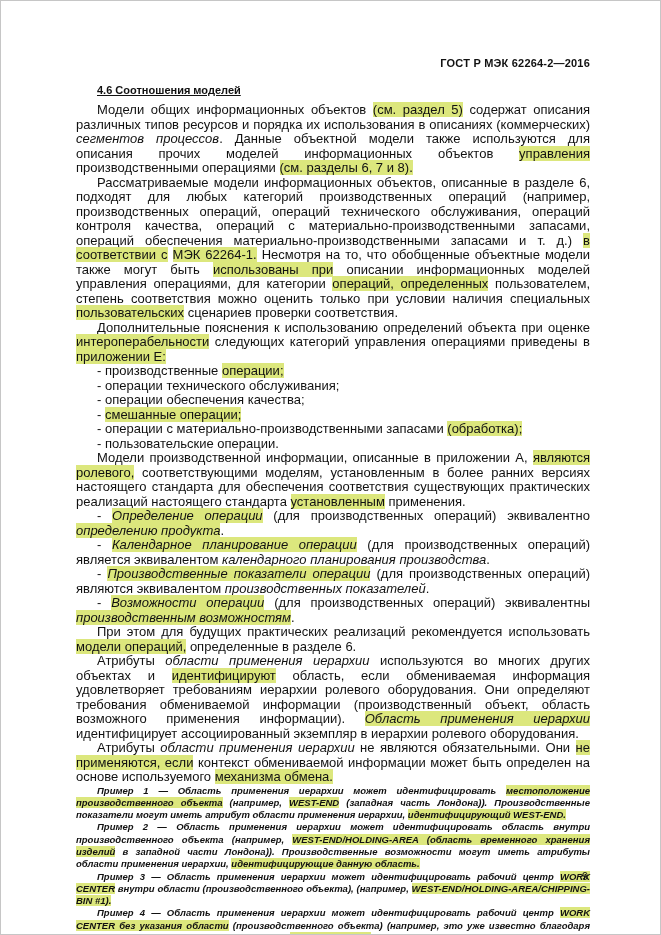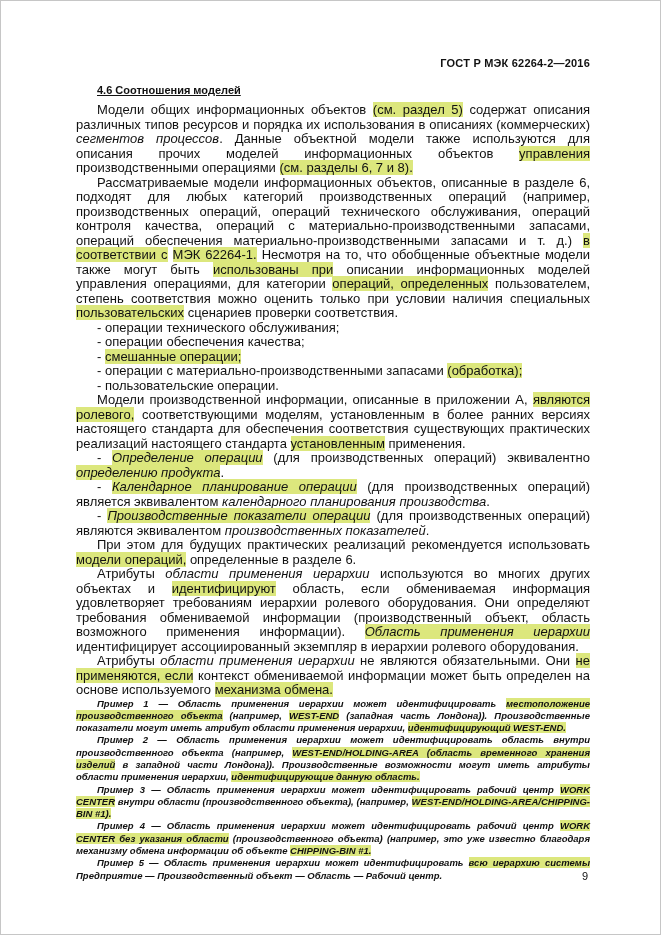--- a/index.html
+++ b/index.html
@@ -60,29 +60,32 @@
 </head>
 <body>
 
 <div class="page">
   <div class="doc-header">ГОСТ Р МЭК 62264-2—2016</div>
 
   <div class="doc-body">
       <div class="blk h2"><span>4.6 Соотношения моделей</span></div>
       <div class="blk p"><span>Модели общих информационных объектов </span><span class="hl">(см. раздел 5)</span><span> содержат описания различных типов ресурсов и порядка их использования в описаниях (коммерческих) </span><span class="it">сегментов процессов</span><span>. Данные объектной модели также используются для описания прочих моделей информационных объектов </span><span class="hl">управления</span><span> производственными операциями </span><span class="hl">(см. разделы 6, 7 и 8).</span></div>
       <div class="blk p"><span>Рассматриваемые модели информационных объектов, описанные в разделе 6, подходят для любых категорий производственных операций (например, производственных операций, операций технического обслуживания, операций контроля качества, операций с материально-производственными запасами, операций обеспечения материально-производственными запасами и т. д.) </span><span class="hl">в соответствии с</span><span> </span><span class="hl">МЭК 62264-1.</span><span> Несмотря на то, что обобщенные объектные модели также могут быть </span><span class="hl">использованы при</span><span> описании информационных моделей управления операциями, для категории </span><span class="hl">операций, определенных</span><span> пользователем, степень соответствия можно оценить только при условии наличия специальных </span><span class="hl">пользовательских</span><span> сценариев проверки соответствия.</span></div>
+      <div class="blk p"><span>Дополнительные пояснения к использованию определений объекта при оценке </span><span class="hl">интероперабельности</span><span> следующих категорий управления операциями приведены в </span><span class="hl">приложении Е:</span></div>
+      <div class="blk p"><span>- производственные </span><span class="hl">операции;</span></div>
       <div class="blk p"><span>- операции технического обслуживания;</span></div>
       <div class="blk p"><span>- операции обеспечения качества;</span></div>
       <div class="blk p"><span>- </span><span class="hl">смешанные операции;</span></div>
       <div class="blk p"><span>- операции с материально-производственными запасами </span><span class="hl">(обработка);</span></div>
       <div class="blk p"><span>- пользовательские операции.</span></div>
       <div class="blk p"><span>Модели производственной информации, описанные в приложении А, </span><span class="hl">являются ролевого,</span><span> соответствующими моделям, установленным в более ранних версиях настоящего стандарта для обеспечения соответствия существующих практических реализаций настоящего стандарта </span><span class="hl">установленным</span><span> применения.</span></div>
       <div class="blk p"><span>- </span><span class="it hl">Определение операции</span><span> (для производственных операций) эквивалентно </span><span class="it hl">определению продукта</span><span>.</span></div>
       <div class="blk p"><span>- </span><span class="it hl">Календарное планирование операции</span><span> (для производственных операций) является эквивалентом </span><span class="it">календарного планирования производства</span><span>.</span></div>
       <div class="blk p"><span>- </span><span class="it hl">Производственные показатели операции</span><span> (для производственных операций) являются эквивалентом </span><span class="it">производственных показателей</span><span>.</span></div>
+      <div class="blk p"><span>- </span><span class="it hl">Возможности операции</span><span> (для производственных операций) эквивалентны </span><span class="it hl">производственным возможностям</span><span>.</span></div>
       <div class="blk p"><span>При этом для будущих практических реализаций рекомендуется использовать </span><span class="hl">модели операций,</span><span> определенные в разделе 6.</span></div>
       <div class="blk p"><span>Атрибуты </span><span class="it">области применения иерархии</span><span> используются во многих других объектах и </span><span class="hl">идентифицируют</span><span> область, если обмениваемая информация удовлетворяет требованиям иерархии ролевого оборудования. Они определяют требования обмениваемой информации (производственный объект, область возможного применения информации). </span><span class="it hl">Область применения иерархии</span><span> идентифицирует ассоциированный экземпляр в иерархии ролевого оборудования.</span></div>
       <div class="blk p"><span>Атрибуты </span><span class="it">области применения иерархии</span><span> не являются обязательными. Они </span><span class="hl">не применяются, если</span><span> контекст обмениваемой информации может быть определен на основе используемого </span><span class="hl">механизма обмена.</span></div>
       <div class="blk example"><span>Пример 1 — Область применения иерархии может идентифицировать </span><span class="hl">местоположение производственного объекта</span><span> (например, </span><span class="hl">WEST-END</span><span> (западная часть Лондона)). Производственные показатели могут иметь атрибут области применения иерархии, </span><span class="hl">идентифицирующий WEST-END.</span></div>
       <div class="blk example"><span>Пример 2 — Область применения иерархии может идентифицировать область внутри производственного объекта (например, </span><span class="hl">WEST-END/HOLDING-AREA (область временного хранения изделий</span><span> в западной части Лондона)). Производственные возможности могут иметь атрибуты области применения иерархии, </span><span class="hl">идентифицирующие данную область.</span></div>
       <div class="blk example"><span>Пример 3 — Область применения иерархии может идентифицировать рабочий центр </span><span class="hl">WORK CENTER</span><span> внутри области (производственного объекта), (например, </span><span class="hl">WEST-END/HOLDING-AREA/CHIPPING-BIN #1).</span></div>
       <div class="blk example"><span>Пример 4 — Область применения иерархии может идентифицировать рабочий центр </span><span class="hl">WORK CENTER без указания области</span><span> (производственного объекта) (например, это уже известно благодаря механизму обмена информации об объекте </span><span class="hl">CHIPPING-BIN #1.</span></div>
       <div class="blk example"><span>Пример 5 — Область применения иерархии может идентифицировать </span><span class="hl">всю иерархию системы</span><span> Предприятие — Производственный объект — Область — Рабочий центр.</span></div>
     </div>
 

